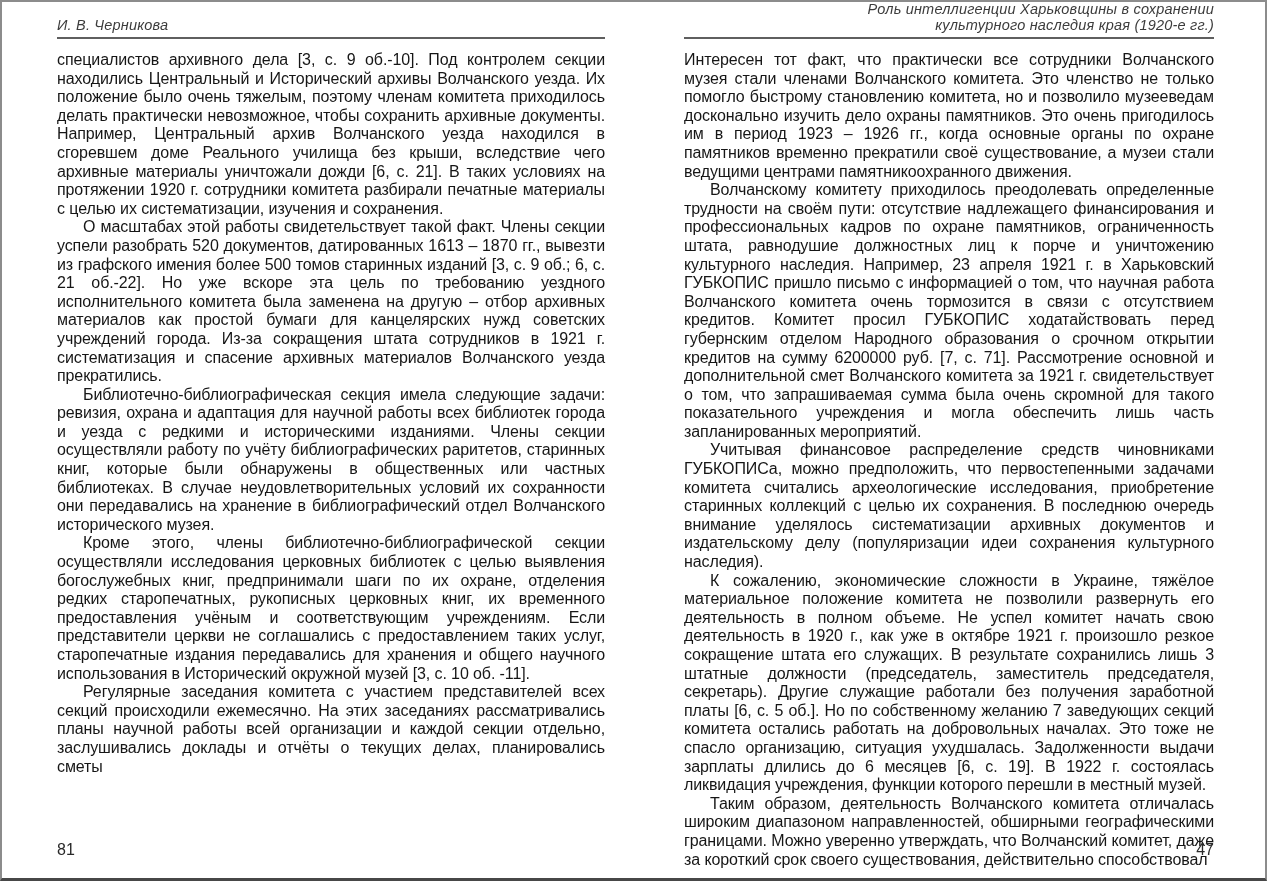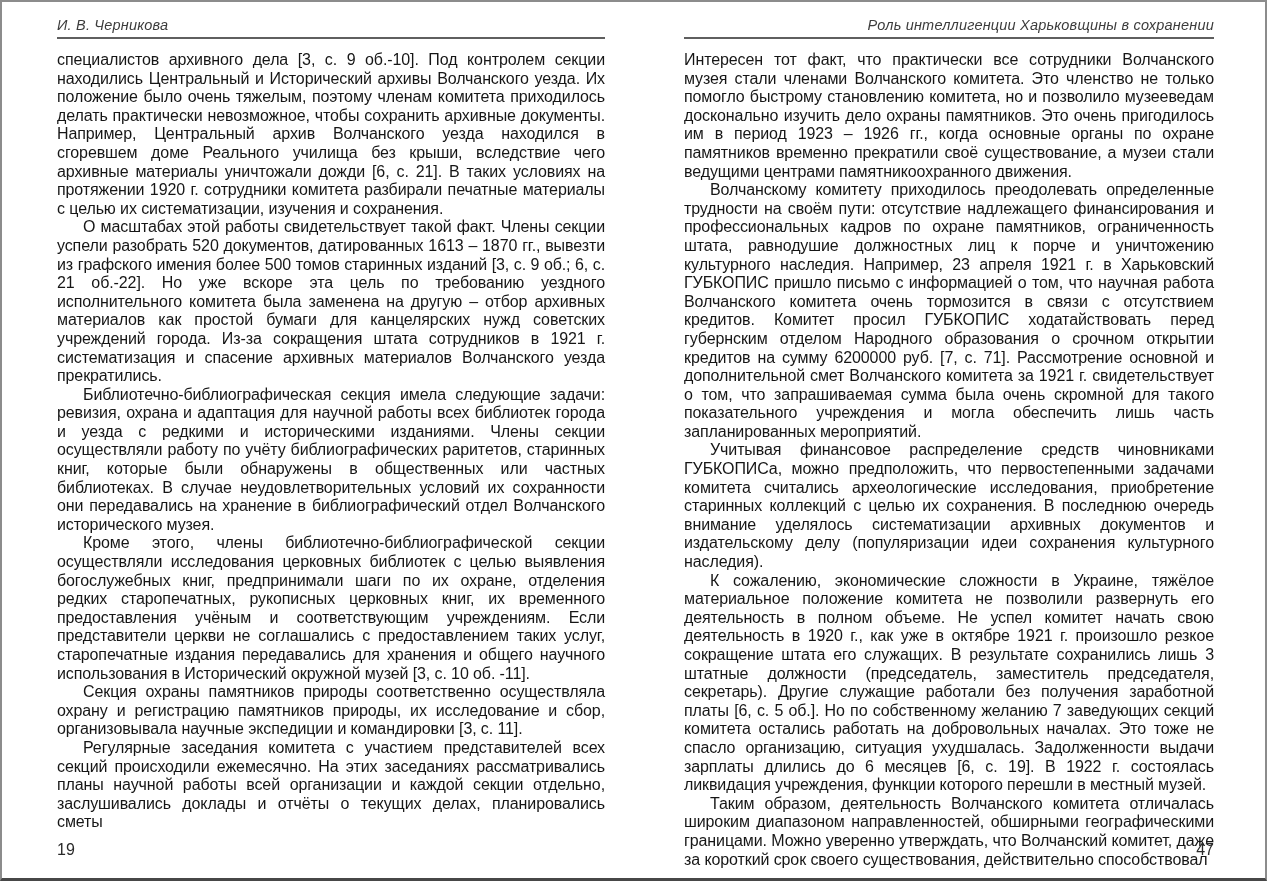--- a/index.html
+++ b/index.html
@@ -84,29 +84,29 @@
 <div class="page page-left">
   <div class="page-header">
     <span>И. В. Черникова</span>
   </div>
   <div class="header-rule"></div>
   <div class="page-body">
       <p>специалистов архивного дела [3, с. 9 об.-10]. Под контролем секции находились Центральный и Исторический архивы Волчанского уезда. Их положение было очень тяжелым, поэтому членам комитета приходилось делать практически невозможное, чтобы сохранить архивные документы. Например, Центральный архив Волчанского уезда находился в сгоревшем доме Реального училища без крыши, вследствие чего архивные материалы уничтожали дожди [6, с. 21]. В таких условиях на протяжении 1920 г. сотрудники комитета разбирали печатные материалы с целью их систематизации, изучения и сохранения.</p>
       <p>О масштабах этой работы свидетельствует такой факт. Члены секции успели разобрать 520 документов, датированных 1613 – 1870 гг., вывезти из графского имения более 500 томов старинных изданий [3, с. 9 об.; 6, с. 21 об.-22]. Но уже вскоре эта цель по требованию уездного исполнительного комитета была заменена на другую – отбор архивных материалов как простой бумаги для канцелярских нужд советских учреждений города. Из-за сокращения штата сотрудников в 1921 г. систематизация и спасение архивных материалов Волчанского уезда прекратились.</p>
       <p>Библиотечно-библиографическая секция имела следующие задачи: ревизия, охрана и адаптация для научной работы всех библиотек города и уезда с редкими и историческими изданиями. Члены секции осуществляли работу по учёту библиографических раритетов, старинных книг, которые были обнаружены в общественных или частных библиотеках. В случае неудовлетворительных условий их сохранности они передавались на хранение в библиографический отдел Волчанского исторического музея.</p>
       <p>Кроме этого, члены библиотечно-библиографической секции осуществляли исследования церковных библиотек с целью выявления богослужебных книг, предпринимали шаги по их охране, отделения редких старопечатных, рукописных церковных книг, их временного предоставления учёным и соответствующим учреждениям. Если представители церкви не соглашались с предоставлением таких услуг, старопечатные издания передавались для хранения и общего научного использования в Исторический окружной музей [3, с. 10 об. -11].</p>
-      <p>Секция охраны памятников природы соответственно осуществляла охрану и регистрацию памятников природы, их исследование и сбор, организовывала научные экспедиции и командировки [3, с. 11].</p>
       <p>Регулярные заседания комитета с участием представителей всех секций происходили ежемесячно. На этих заседаниях рассматривались планы научной работы всей организации и каждой секции отдельно, заслушивались доклады и отчёты о текущих делах, планировались сметы</p>
     </div>
-  <div class="page-number">19</div>
+  <div class="page-number">81</div>
 </div>
 
 <div class="page page-right">
   <div class="page-header">
     <span>Роль интеллигенции Харьковщины в сохранении</span>
+    <span>культурного наследия края (1920-е гг.)</span>
   </div>
   <div class="header-rule"></div>
   <div class="page-body">
       <p>Интересен тот факт, что практически все сотрудники Волчанского музея стали членами Волчанского комитета. Это членство не только помогло быстрому становлению комитета, но и позволило музееведам досконально изучить дело охраны памятников. Это очень пригодилось им в период 1923 – 1926 гг., когда основные органы по охране памятников временно прекратили своё существование, а музеи стали ведущими центрами памятникоохранного движения.</p>
       <p>Волчанскому комитету приходилось преодолевать определенные трудности на своём пути: отсутствие надлежащего финансирования и профессиональных кадров по охране памятников, ограниченность штата, равнодушие должностных лиц к порче и уничтожению культурного наследия. Например, 23 апреля 1921 г. в Харьковский ГУБКОПИС пришло письмо с информацией о том, что научная работа Волчанского комитета очень тормозится в связи с отсутствием кредитов. Комитет просил ГУБКОПИС ходатайствовать перед губернским отделом Народного образования о срочном открытии кредитов на сумму 6200000 руб. [7, с. 71]. Рассмотрение основной и дополнительной смет Волчанского комитета за 1921 г. свидетельствует о том, что запрашиваемая сумма была очень скромной для такого показательного учреждения и могла обеспечить лишь часть запланированных мероприятий.</p>
       <p>Учитывая финансовое распределение средств чиновниками ГУБКОПИСа, можно предположить, что первостепенными задачами комитета считались археологические исследования, приобретение старинных коллекций с целью их сохранения. В последнюю очередь внимание уделялось систематизации архивных документов и издательскому делу (популяризации идеи сохранения культурного наследия).</p>
       <p>К сожалению, экономические сложности в Украине, тяжёлое материальное положение комитета не позволили развернуть его деятельность в полном объеме. Не успел комитет начать свою деятельность в 1920 г., как уже в октябре 1921 г. произошло резкое сокращение штата его служащих. В результате сохранились лишь 3 штатные должности (председатель, заместитель председателя, секретарь). Другие служащие работали без получения заработной платы [6, с. 5 об.]. Но по собственному желанию 7 заведующих секций комитета остались работать на добровольных началах. Это тоже не спасло организацию, ситуация ухудшалась. Задолженности выдачи зарплаты длились до 6 месяцев [6, с. 19]. В 1922 г. состоялась ликвидация учреждения, функции которого перешли в местный музей.</p>
       <p>Таким образом, деятельность Волчанского комитета отличалась широким диапазоном направленностей, обширными географическими границами. Можно уверенно утверждать, что Волчанский комитет, даже за короткий срок своего существования, действительно способствовал</p>
     </div>
   <div class="page-number">47</div>

